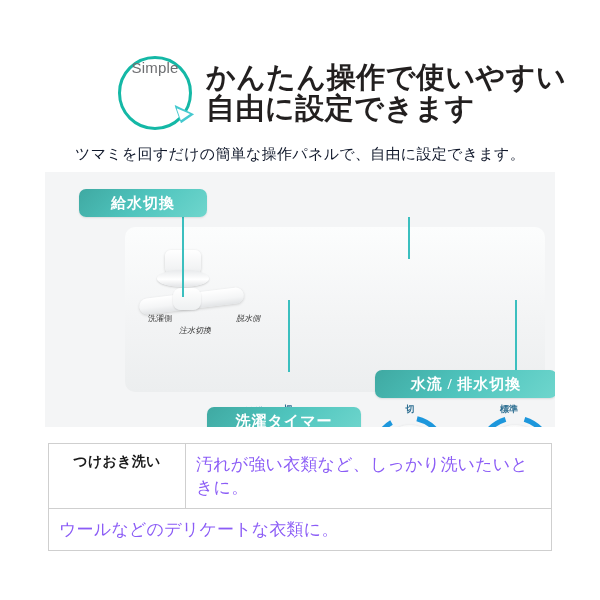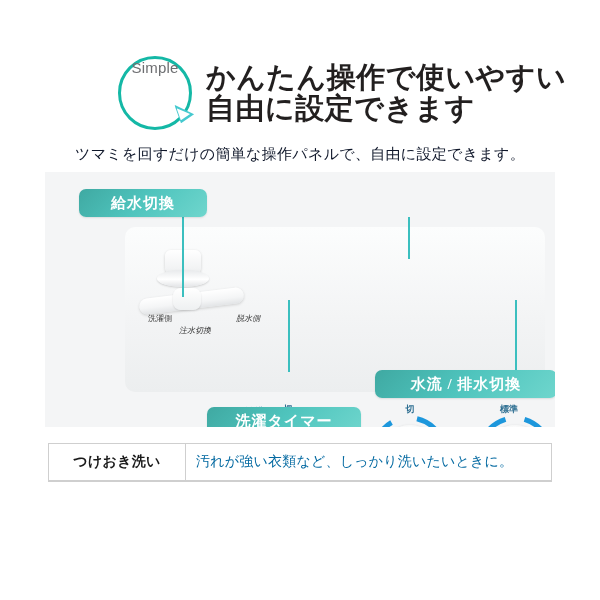--- a/index.html
+++ b/index.html
@@ -119,21 +119,21 @@
 
   
   .tbl{position:absolute;left:48px;top:443px;width:504px;}
   .trow{display:flex;border:1px solid #cfcfcf;border-top:none;background:#fff;}
   .trow:first-child{border-top:1px solid #cfcfcf;}
   .tlabel{
     width:128px;flex:0 0 128px;padding:9px 4px;text-align:center;
     font-weight:bold;font-size:14px;color:#1a1a1a;
     border-right:1px solid #cfcfcf;letter-spacing:.3px;
   }
-  .tdesc{padding:9px 10px;font-size:14px;color:#0369a1;letter-spacing:.2px;}
+  .tdesc{padding:9px 10px;font-size:17px;color:#8b5cf6;letter-spacing:.2px;}
 </style>
 </head>
 <body>
 
 <div class="page">
 
   <div class="headline-row">
     <div class="simple-badge">
       <span>Simple</span>
       <div class="tail"></div>
@@ -248,16 +248,17 @@
 
     </div>
   </div>
 
   <div class="tbl">
     <div class="trow">
       <div class="tlabel">つけおき洗い</div>
       <div class="tdesc">汚れが強い衣類など、しっかり洗いたいときに。</div>
     </div>
     <div class="trow">
+      <div class="tdesc">ウールなどのデリケートな衣類に。</div>
     </div>
   </div>
 
 </div>
 
 </body></html>

